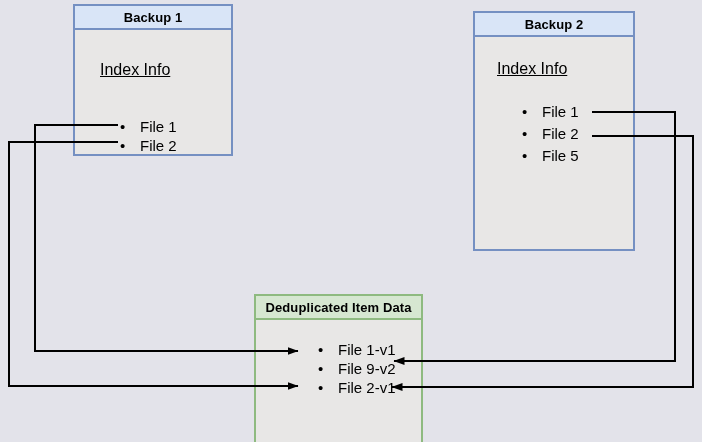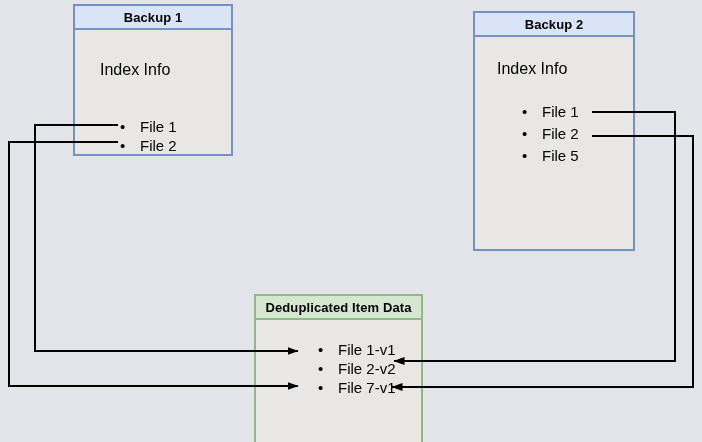--- a/index.html
+++ b/index.html
@@ -43,20 +43,21 @@
   #backup1-box { left: 73px;  top: 4px;   width: 160px; height: 152px; }
   #backup2-box { left: 473px; top: 4px;   width: 162px; height: 240px; margin-top: 7px; }
   #dedup-box   { left: 254px; top: 294px; width: 169px; height: 153px; }
 
   
   .section-label {
     position: absolute;
     font-size: 16px;
     line-height: 16px;
     white-space: nowrap;
+    text-decoration: underline;
   }
   #b1-index-label { left: 100px; top: 62px; }
   #b2-index-label { left: 497px; top: 61px; }
 
   
   ul.file-list {
     position: absolute;
     margin: 0;
     padding: 0;
     list-style: none;
@@ -124,22 +125,22 @@
   </ul>
 
   <ul class="file-list" id="b2-file-list">
     <li>File 1</li>
     <li>File 2</li>
     <li>File 5</li>
   </ul>
 
   <ul class="file-list" id="dd-file-list">
     <li>File 1-v1</li>
-    <li>File 2-v2</li>
-    <li>File 7-v1</li>
+    <li>File 9-v2</li>
+    <li>File 2-v1</li>
   </ul>
 
   <svg id="arrow-layer" viewBox="0 0 702 442" xmlns="http://www.w3.org/2000/svg">
     <defs>
       <marker id="arrowhead" markerWidth="12" markerHeight="10" refX="10.5" refY="4" orient="auto" markerUnits="userSpaceOnUse">
         <path d="M0,0 L11,4 L0,8 Z" fill="#000"></path>
       </marker>
     </defs>
     <polyline points="118,125 35,125 35,351 298,351" marker-end="url(#arrowhead)"></polyline>
     <polyline points="118,142 9,142 9,386 298,386" marker-end="url(#arrowhead)"></polyline>

